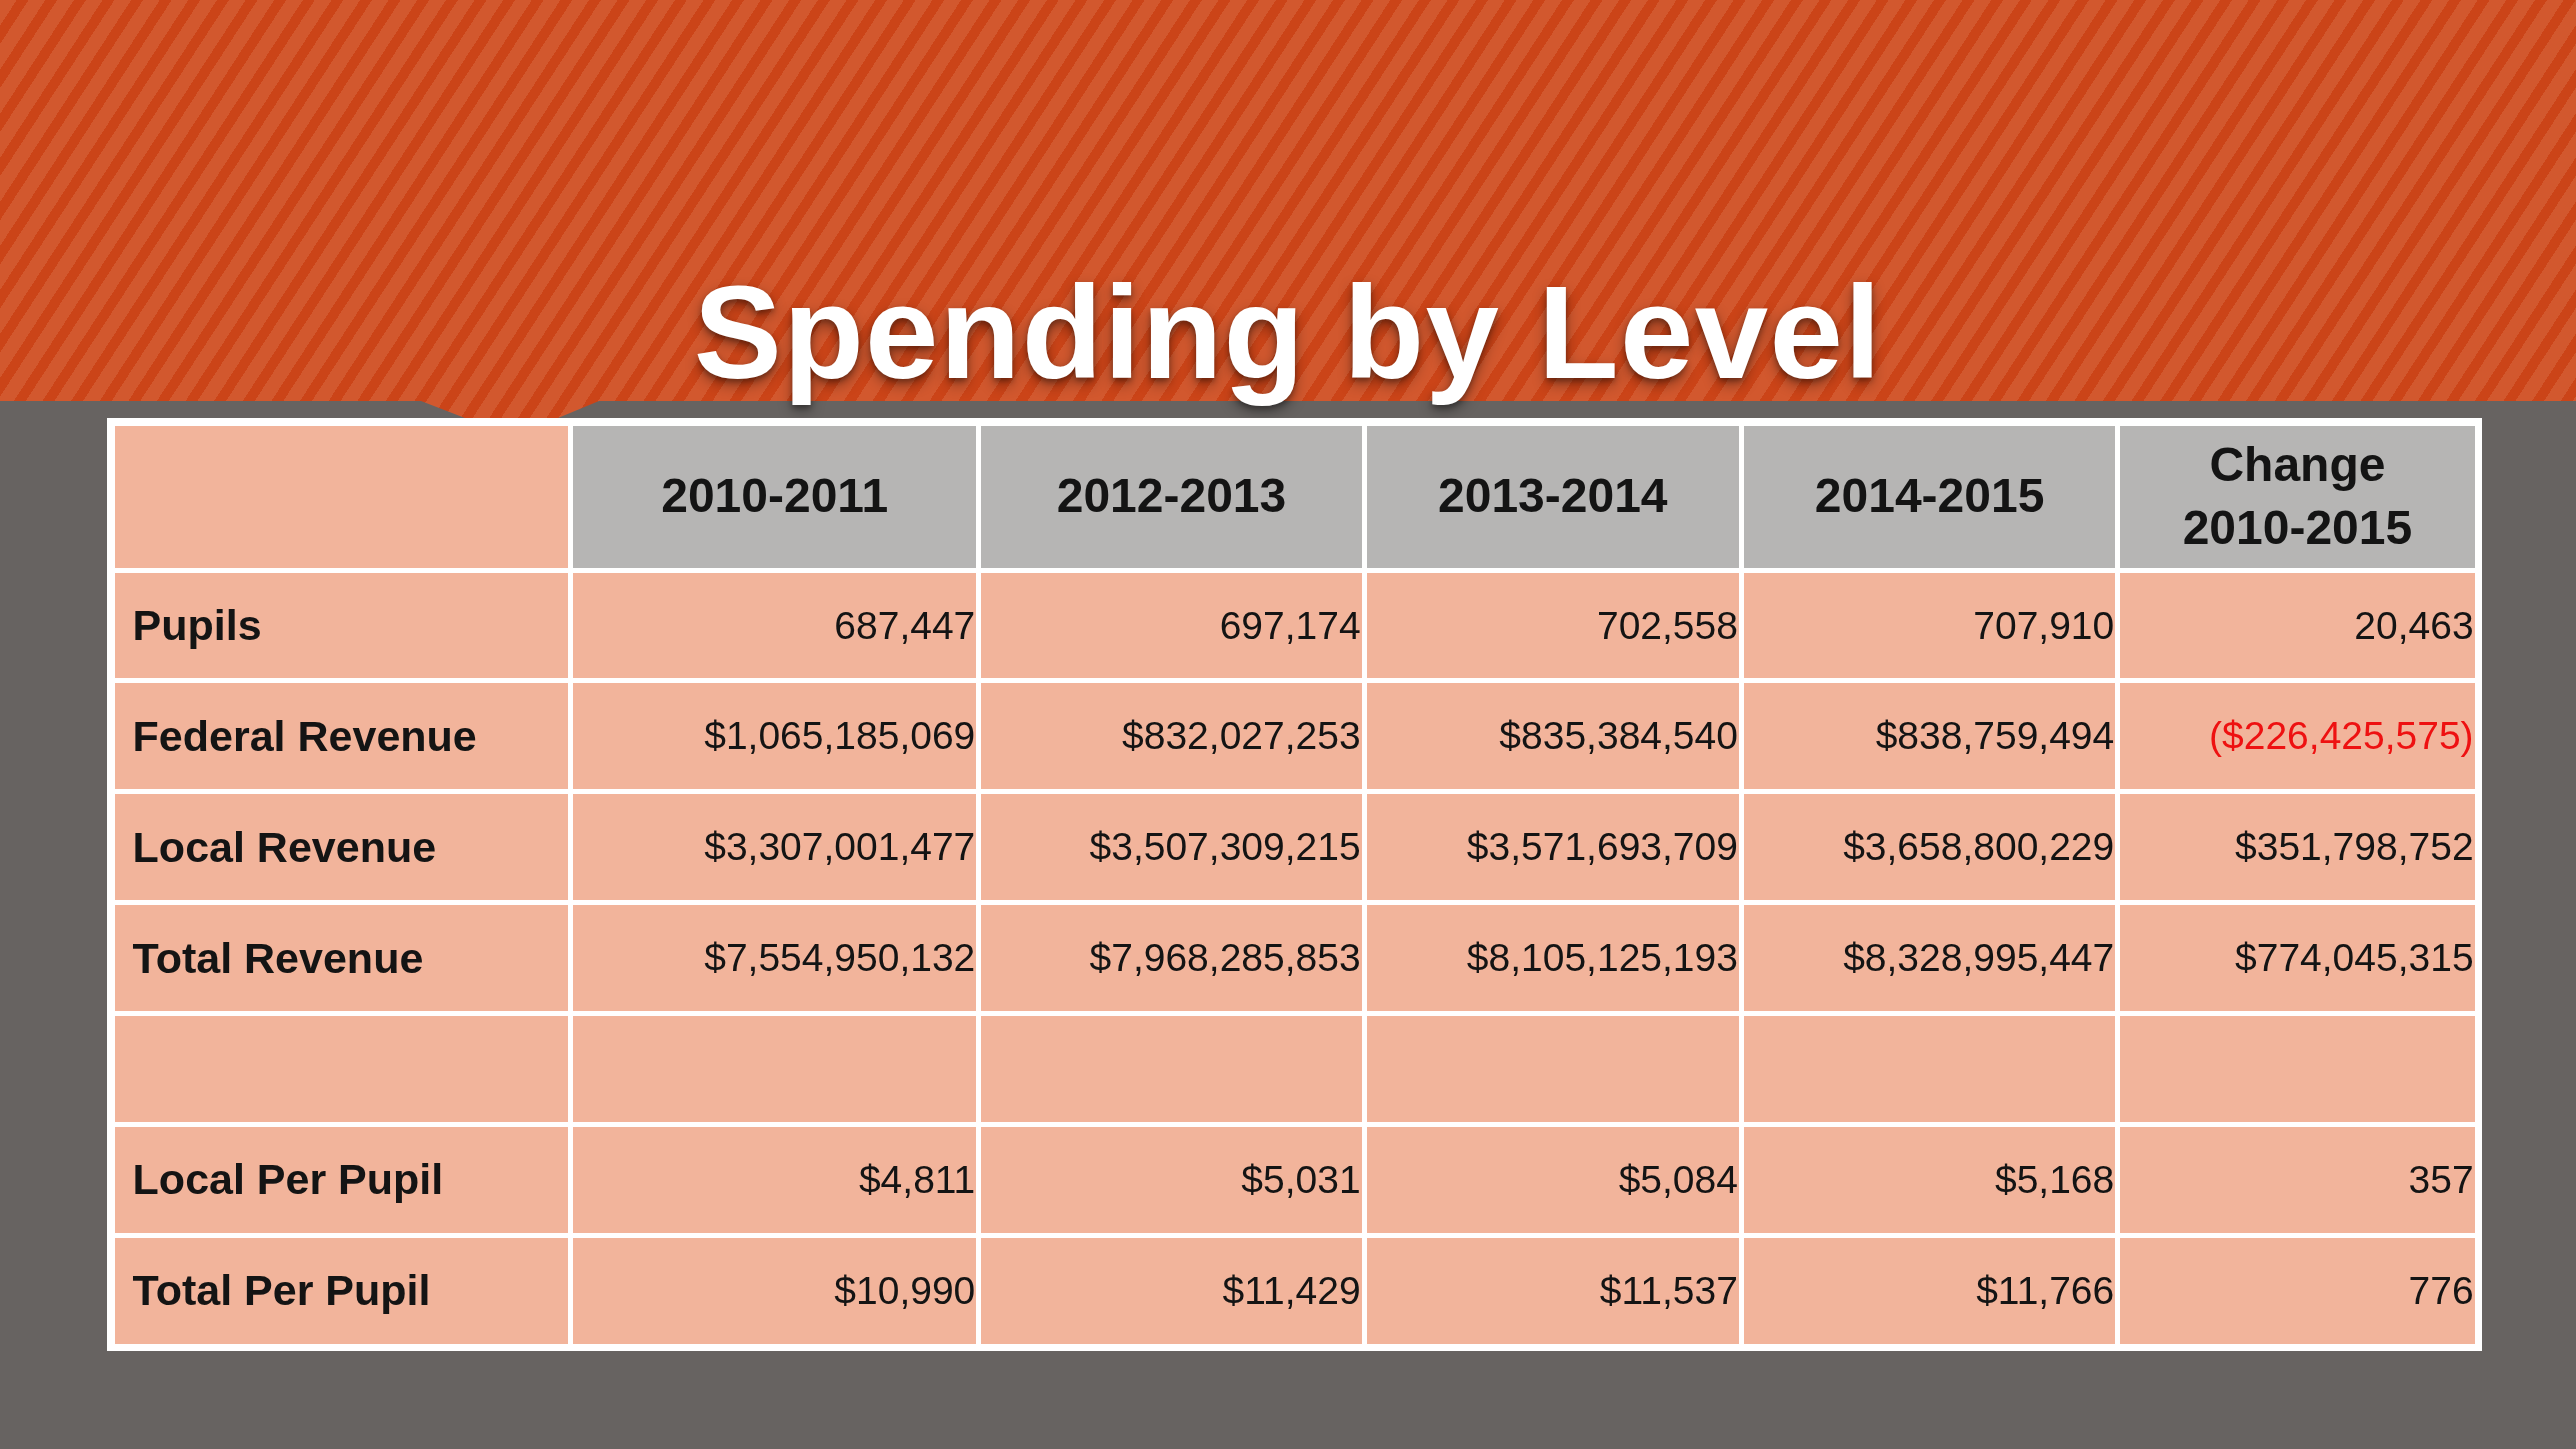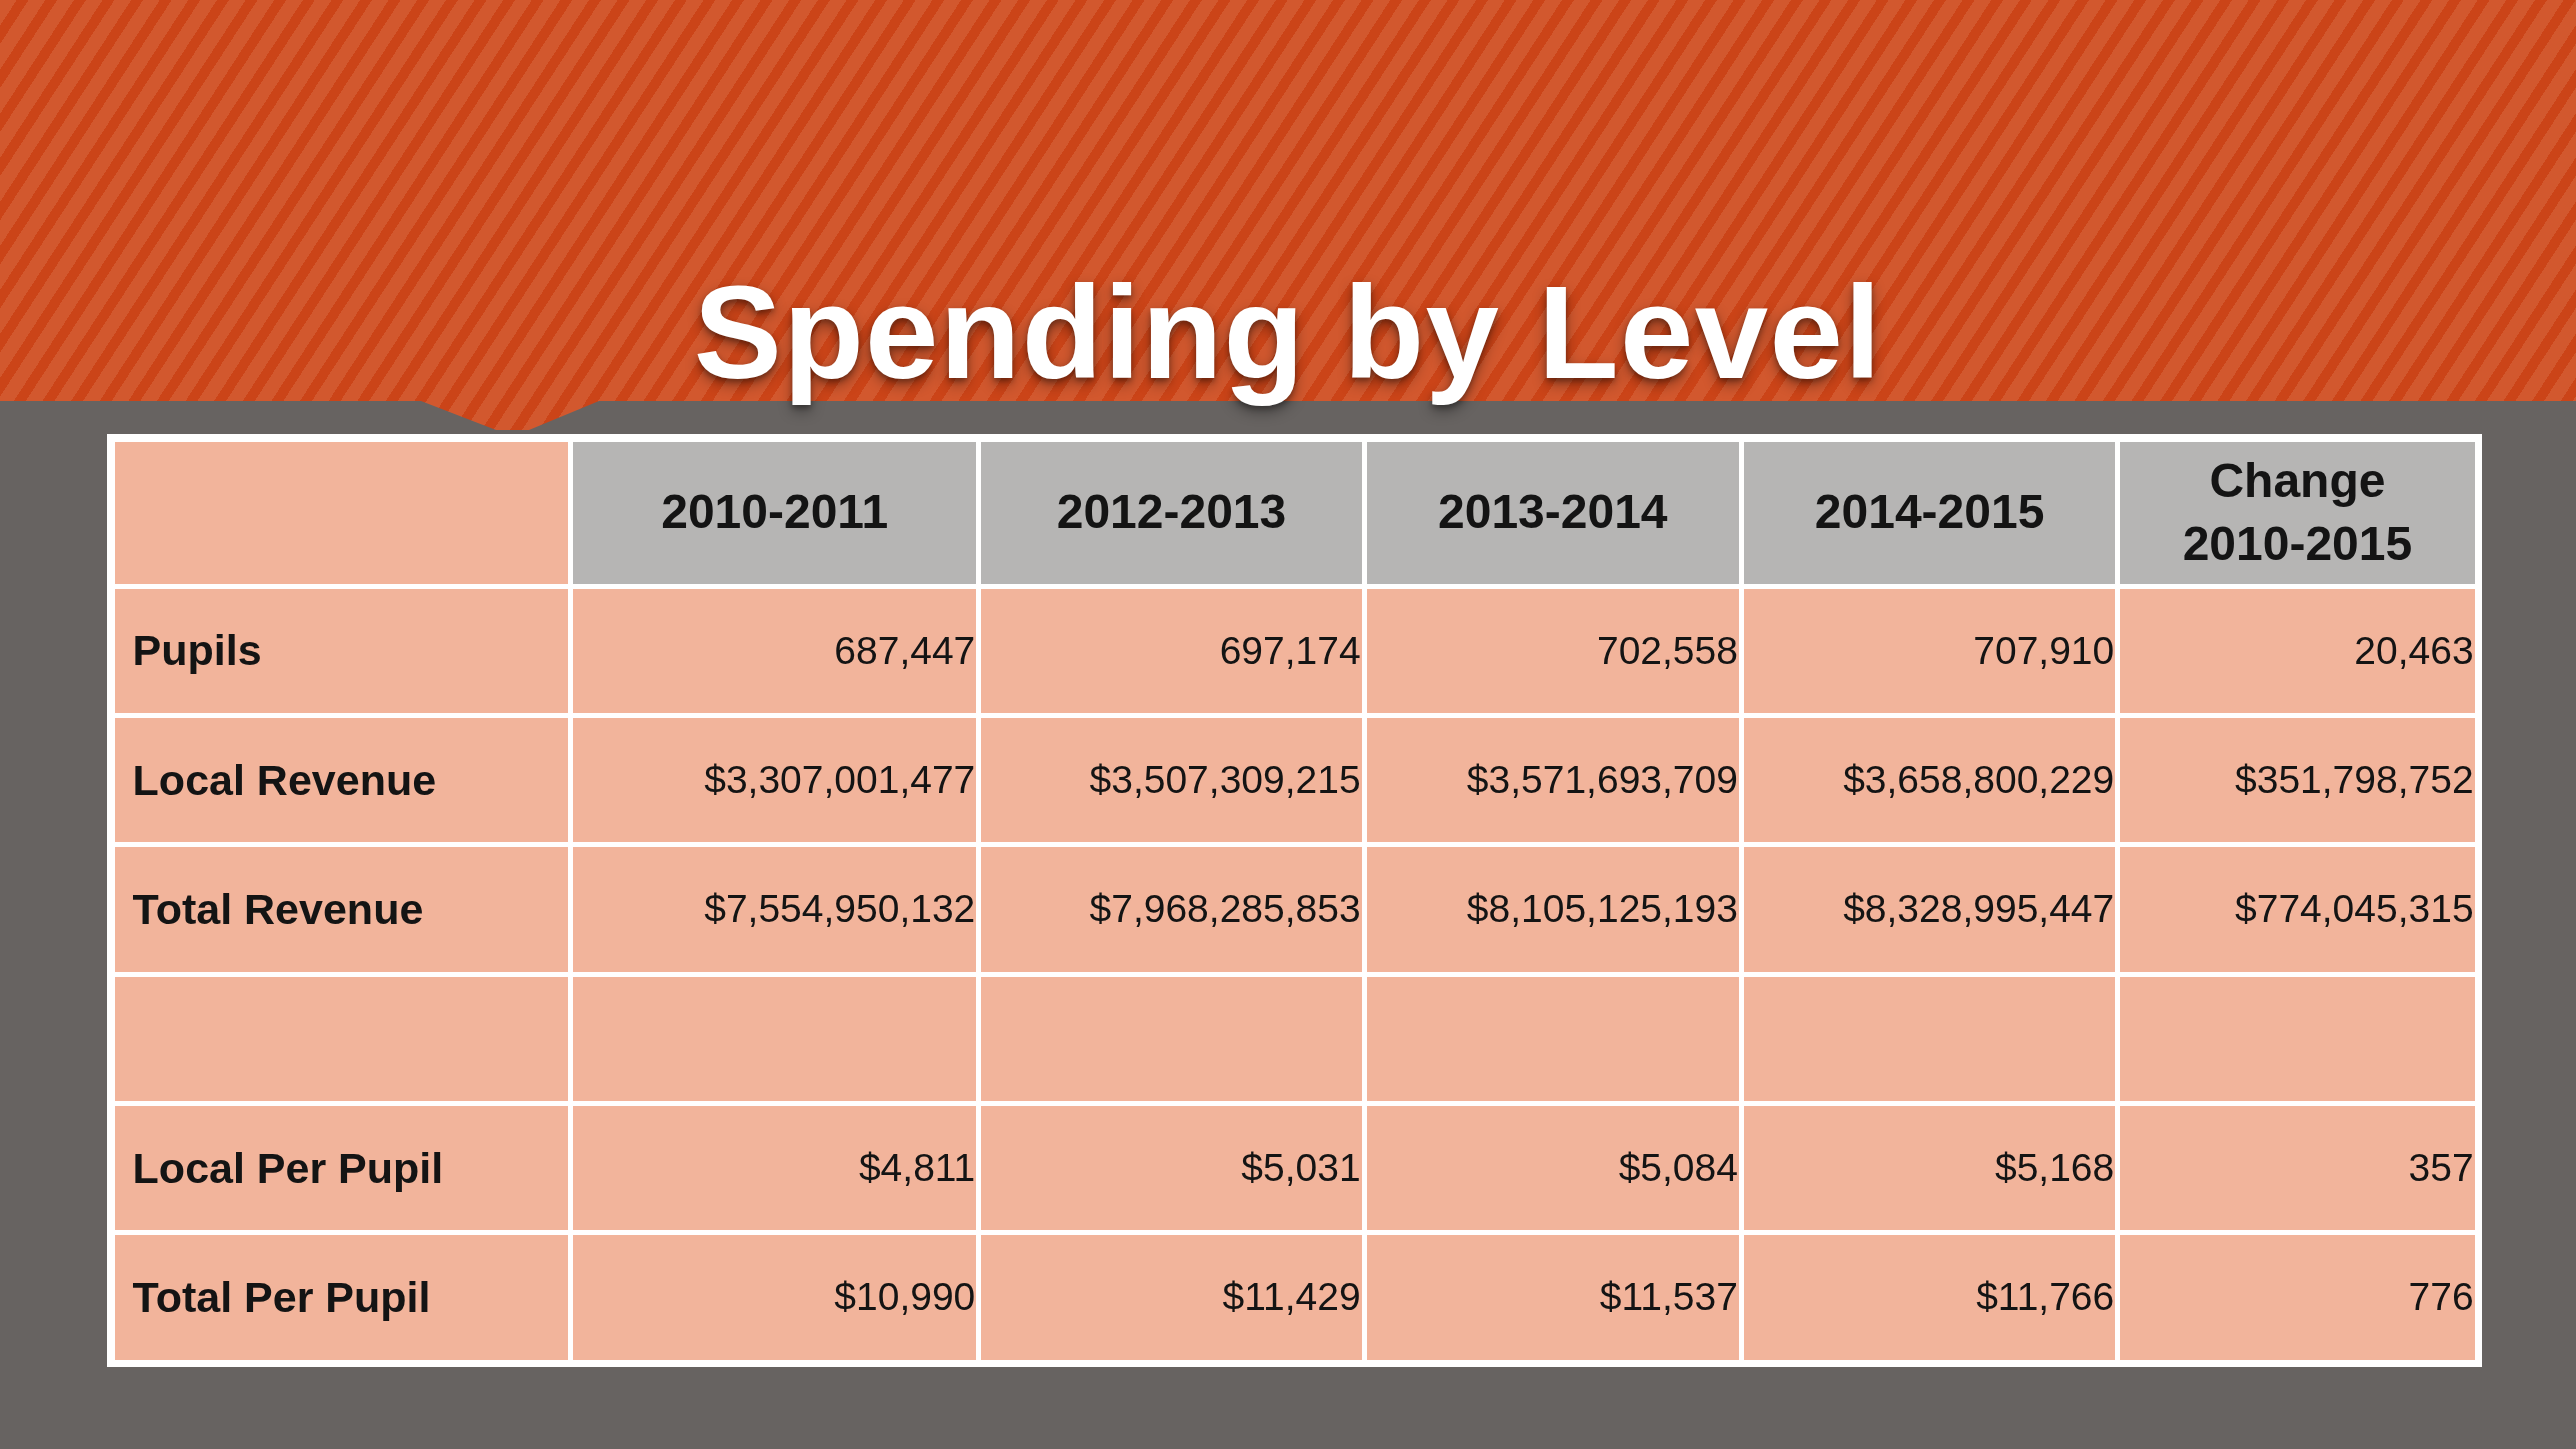--- a/index.html
+++ b/index.html
@@ -29,21 +29,21 @@
   }
   .slide-title{
     position:absolute;top:224px;left:0;
     width:2576px;text-align:center;
     font-size:132px;font-weight:bold;line-height:1.05;
     color:#ffffff;letter-spacing:1.3px;
     text-shadow:0 6.4px 14px rgba(0,0,0,0.38), 0 2.6px 5.2px rgba(0,0,0,0.28);
     margin-top:40px;
   }
   .table-wrap{
-    position:absolute;left:107px;top:434px;
+    position:absolute;left:107px;top:418px;
     width:2375px;height:933px;
     background:var(--grid-white);
     box-sizing:border-box;padding:2.6px;
   }
   table.spending{
     width:2370px;height:928px;
     border-collapse:separate;border-spacing:5.2px;
     table-layout:fixed;
   }
   th,td{
@@ -99,20 +99,28 @@
     <tbody>
       <tr>
         <td class="rowlabel">Pupils</td>
         <td class="val">687,447</td>
         <td class="val">697,174</td>
         <td class="val">702,558</td>
         <td class="val">707,910</td>
         <td class="val">20,463</td>
       </tr>
       <tr>
+        <td class="rowlabel">Federal Revenue</td>
+        <td class="val">$1,065,185,069</td>
+        <td class="val">$832,027,253</td>
+        <td class="val">$835,384,540</td>
+        <td class="val">$838,759,494</td>
+        <td class="val neg">($226,425,575)</td>
+      </tr>
+      <tr>
         <td class="rowlabel">Local Revenue</td>
         <td class="val">$3,307,001,477</td>
         <td class="val">$3,507,309,215</td>
         <td class="val">$3,571,693,709</td>
         <td class="val">$3,658,800,229</td>
         <td class="val">$351,798,752</td>
       </tr>
       <tr>
         <td class="rowlabel">Total Revenue</td>
         <td class="val">$7,554,950,132</td>

